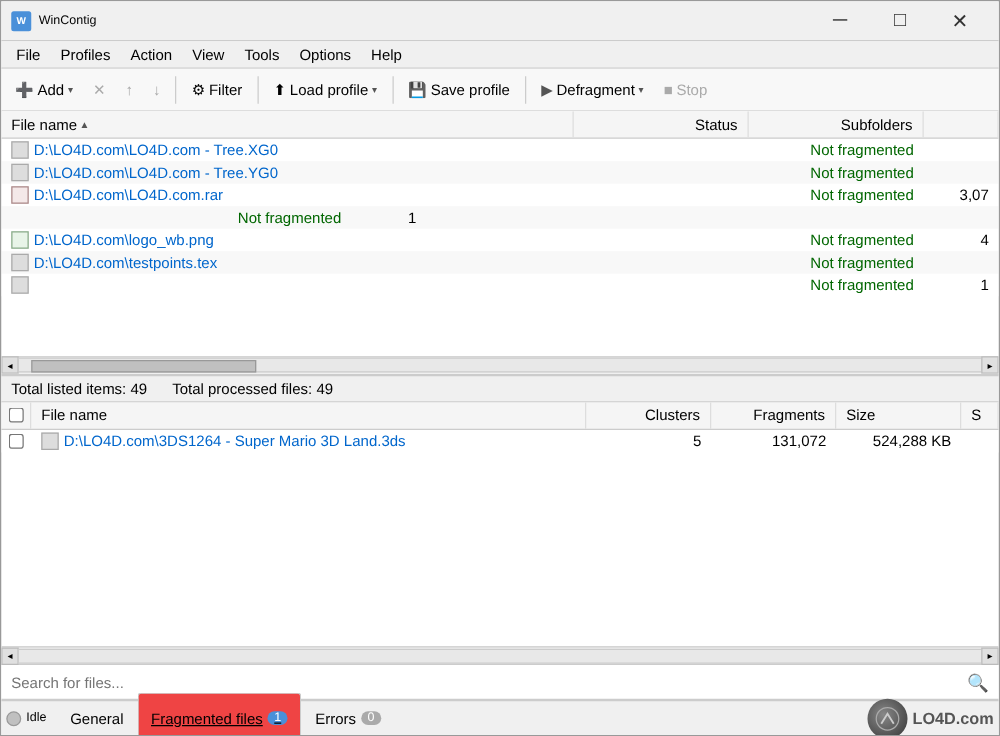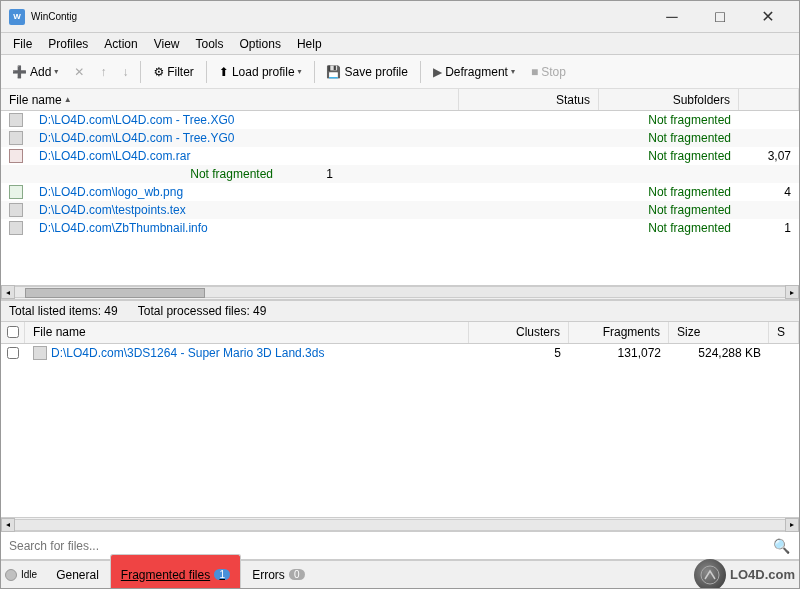--- a/index.html
+++ b/index.html
@@ -129,21 +129,21 @@
     .file-row:nth-child(even) { background: #f8f8f8; }
     .file-cell {
       padding: 1px 8px;
       font-size: 12px;
       white-space: nowrap;
       overflow: hidden;
       text-overflow: ellipsis;
     }
     .file-cell.name { 
       flex: 1; min-width: 200px;
-      display: flex; align-items: flex-end; gap: 16px;
+      display: flex; align-items: flex-end; gap: 4px;
       color: #0066cc;
     }
     .file-cell.subfolders { width: 140px; text-align: right; }
     .file-cell.status { width: 140px; text-align: right; color: #006600; }
     .file-cell.num { width: 60px; text-align: right; }
     .file-icon {
       width: 14px; height: 14px;
       display: inline-block;
       background: #ddd;
       border: 1px solid #aaa;
@@ -457,21 +457,20 @@
             <span class="file-icon"></span>
             <span>D:\LO4D.com\testpoints.tex</span>
           </div>
         <div class="file-cell subfolders"></div>
         <div class="file-cell status">Not fragmented</div>
         <div class="file-cell num"></div>
       </div>
       <div class="file-row">
         <div class="file-cell name">
             <span class="file-icon"></span>
-            <span>D:\LO4D.com\ZbThumbnail.info</span>
           </div>
         <div class="file-cell subfolders"></div>
         <div class="file-cell status">Not fragmented</div>
         <div class="file-cell num">1</div>
       </div>
     </div>
 
     <div class="h-scroll-container">
       <div class="h-scroll-btn">◂</div>
       <div class="h-scroll-track">

